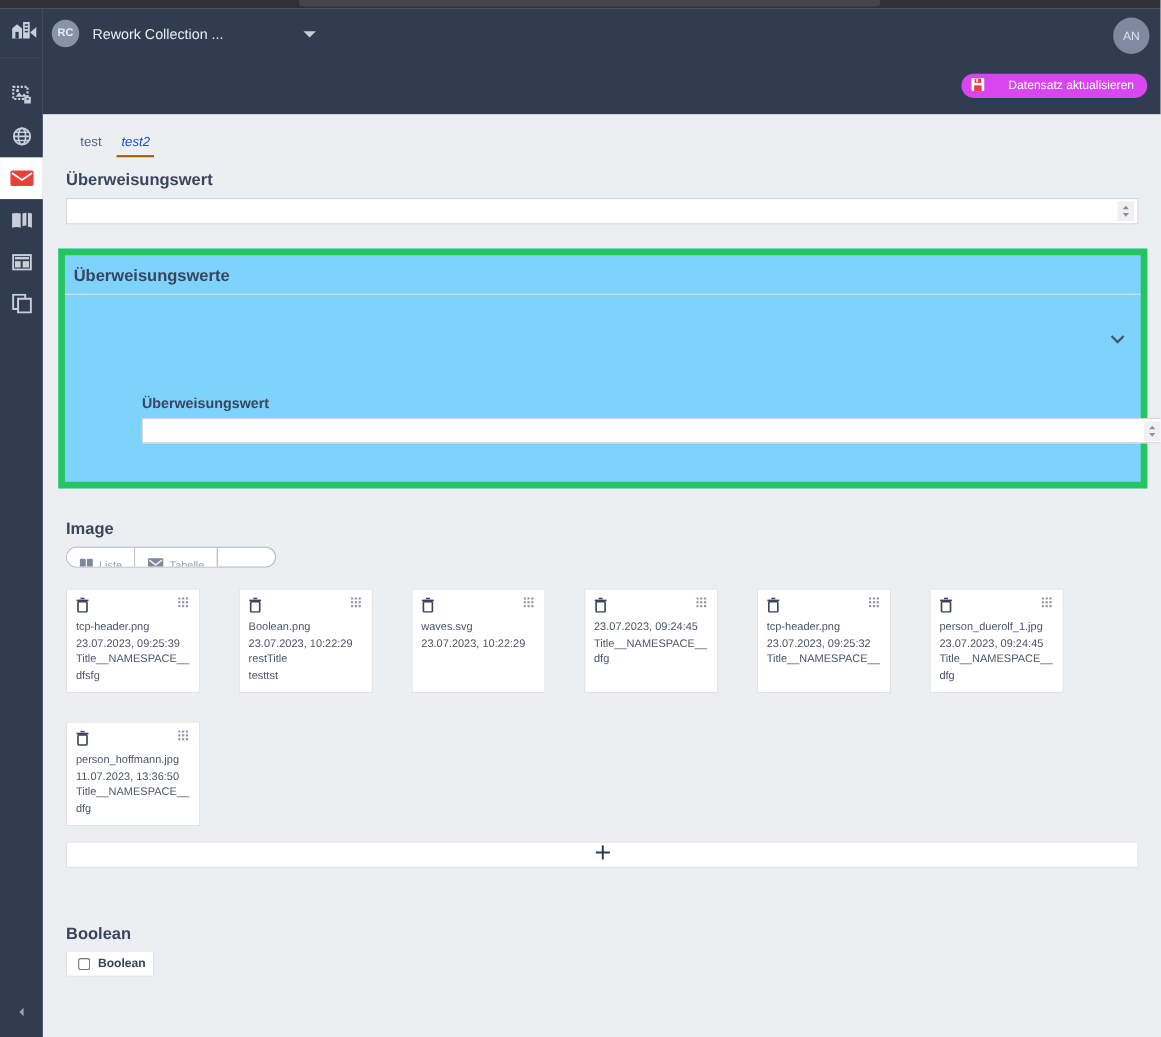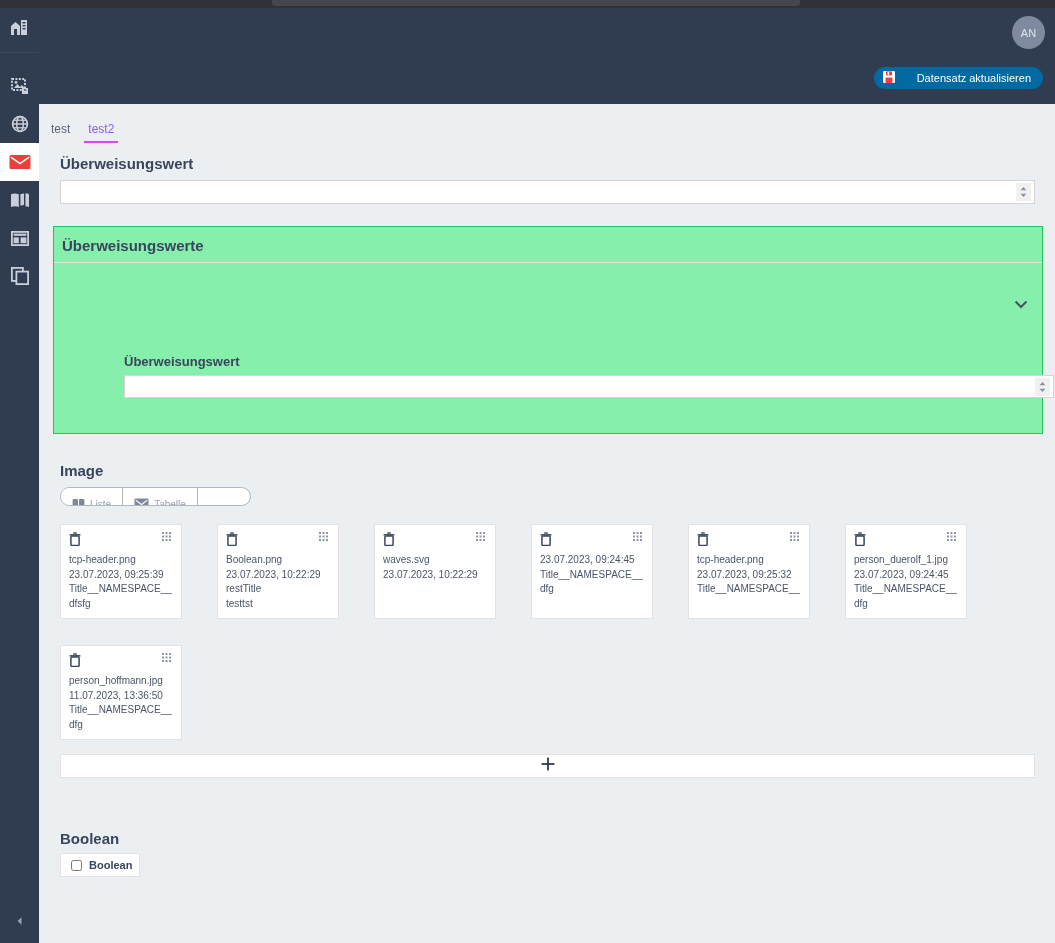--- a/index.html
+++ b/index.html
@@ -85,48 +85,48 @@
     position: absolute; right: 10px; top: 8px;
     width: 33px; height: 33px; border-radius: 50%;
     background: #7f899f; color: #dfe3ea;
     font-size: 11px;
     display: flex; align-items: center; justify-content: center;
     cursor: pointer;
   }
   .btn-update {
     position: absolute; right: 12px; top: 59px;
     height: 22px;
-    background: #0369a1; color: #fff;
+    background: #d946ef; color: #fff;
     border-radius: 11px;
     font-size: 11px;
     display: flex; align-items: center; gap: 22px;
     padding: 0 12px 0 9px;
     cursor: pointer; border: none;
     font-family: "Liberation Sans", sans-serif;
   }
 
   
   .main {
     position: absolute; left: 39px; top: 104px;
     width: 1016px; height: 839px;
     background: #eceff2;
     overflow: hidden;
   }
 
   .tabs {
     display: flex; gap: 10px;
-    padding: 16px 0 0 8px;
+    padding: 16px 0 0 30px;
   }
   .tab {
     font-size: 12px; color: #5a6478;
     padding: 2px 4px 5px 4px;
     cursor: pointer;
   }
   .tab.active {
-    color: #8b5cf6; border-bottom: 2px solid #d946ef;
+    color: #1d4ed8; border-bottom: 2px solid #a16207; font-style: italic;
   }
 
   .sec-title {
     font-size: 15px; font-weight: bold; color: #39455c;
     margin: 12px 0 8px 21px;
   }
 
   .num-input {
     position: relative;
     margin: 0 0 0 21px;
@@ -147,22 +147,22 @@
     background: #f0f0f0;
     display: flex; flex-direction: column;
     align-items: center; justify-content: center;
     cursor: pointer;
   }
 
   
   .panel {
     margin: 22px 0 0 14px;
     width: 990px;
-    background: #86efac;
-    border: 1px solid #22c55e;
+    background: #7dd3fc;
+    border: 6px solid #22c55e;
     position: relative;
   }
   .panel-head {
     font-size: 15px; font-weight: bold; color: #39455c;
     padding: 10px 0 8px 8px;
     border-bottom: 1px solid #dfe2e7;
   }
   .panel-body { position: relative; min-height: 170px; }
   .panel-chevron {
     position: absolute; right: 14px; top: 32px;
@@ -342,20 +342,38 @@
   <div class="rail-collapse">
     <span>
       <svg width="10" height="10" viewBox="0 0 10 10">
           <path fill="#9aa3b4" d="M6.5 1.2L2.6 5l3.9 3.8z"></path>
         </svg>
     </span>
   </div>
 </div>
 
 <div class="header">
+  <div class="hdr-row1">
+    <div class="hdr-back">
+      <span>
+        <svg width="9" height="11" viewBox="0 0 9 11">
+            <path fill="#c7cdd9" d="M7 0.6L1.4 5.5 7 10.4z"></path>
+          </svg>
+      </span>
+    </div>
+    <div class="hdr-avatar-sm">RC</div>
+    <div class="hdr-title">Rework Collection ...</div>
+    <div class="hdr-caret">
+      <span>
+        <svg width="13" height="8" viewBox="0 0 13 8">
+            <path fill="#c7cdd9" d="M0.8 1.4h11.4L6.5 7z"></path>
+          </svg>
+      </span>
+    </div>
+  </div>
   <div class="hdr-avatar-lg">AN</div>
   <button class="btn-update">
     <span>
       <svg width="12" height="12" viewBox="0 0 12 12">
           <rect x="0" y="0" width="12" height="12" rx="1.3" fill="#ffffff"></rect>
           <rect x="3" y="0.4" width="6" height="4" fill="#e8413c"></rect>
           <rect x="4.6" y="0.9" width="1.5" height="3" fill="#ffffff"></rect>
           <rect x="2.6" y="6.6" width="6.8" height="5.4" fill="#e8413c"></rect>
         </svg>
     </span>

